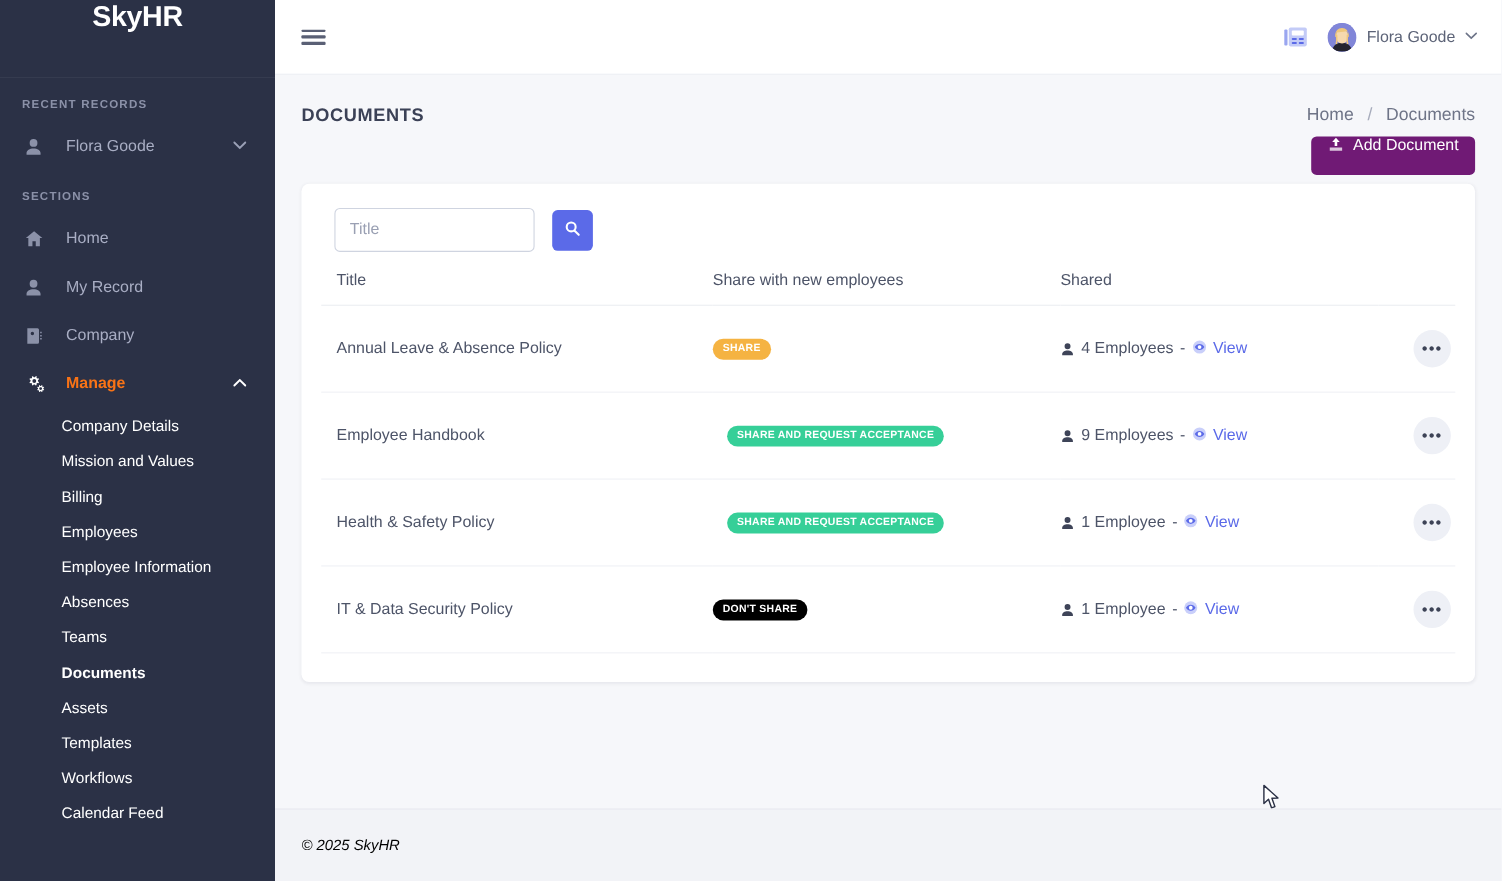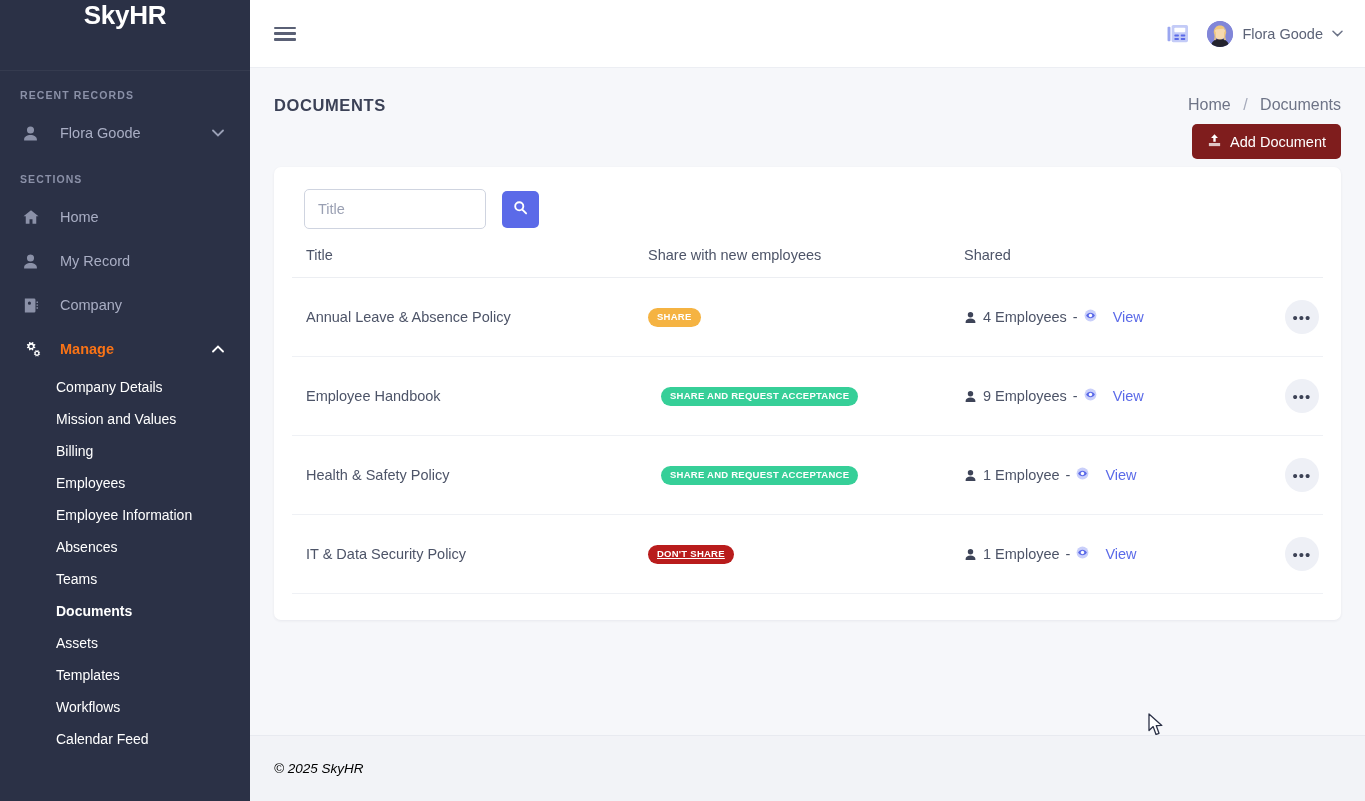--- a/index.html
+++ b/index.html
@@ -132,27 +132,27 @@
   }
   .head-right {
     margin-left: auto;
     display: flex; flex-direction: column; align-items: flex-end;
     gap: 10px;
   }
   .breadcrumb { font-size: 16px; color: #6e7487; }
   .breadcrumb .sep { margin: 0 8px; color: #a6abbb; }
   .breadcrumb a { color: #6e7487; text-decoration: none; cursor: pointer; }
   .btn-primary {
-    background: #7f1d1d;
+    background: #701a75;
     color: #ffffff;
     border: none; border-radius: 5px;
     height: 35px;
     padding: 0 15px;
     font-size: 14.5px;
-    display: inline-flex; align-items: center; gap: 8px;
+    display: inline-flex; gap: 8px;
     cursor: pointer;
     font-family: "Liberation Sans", sans-serif;
   }
 
   .card {
     background: #ffffff;
     border-radius: 7px;
     box-shadow: 0 1px 3px rgba(40,46,70,0.07);
     padding: 22px 18px 26px 18px;
     margin-top: 8px;
@@ -210,28 +210,28 @@
     color: #ffffff;
     font-size: 9.5px;
     font-weight: bold;
     letter-spacing: 0.25px;
     padding: 4px 9px 4px 9px;
     line-height: 1.1;
     white-space: nowrap;
   }
   .badge-share { background: #f5b342; }
   .badge-accept { background: #36cf98; margin-left: 13px; }
-  .badge-dont { background: #b91c1c; text-decoration: underline; }
+  .badge-dont { background: #000000; }
 
   .shared-cell { display: flex; align-items: center; gap: 0; white-space: nowrap; }
   .shared-cell .person { margin-right: 6px; display: inline-flex; }
   .shared-cell .dash { margin: 0 6px; color: #4d5468; }
   .view-link {
     color: #5b6ae8; text-decoration: none; cursor: pointer;
-    display: inline-flex; align-items: center; gap: 16px;
+    display: inline-flex; align-items: center; gap: 6px;
   }
   .btn-dots {
     width: 34px; height: 34px; border-radius: 50%;
     background: #eef0f6;
     border: none;
     display: inline-flex; align-items: center; justify-content: center;
     cursor: pointer;
     color: #3d4356;
     font-size: 15px;
     letter-spacing: 1px;

